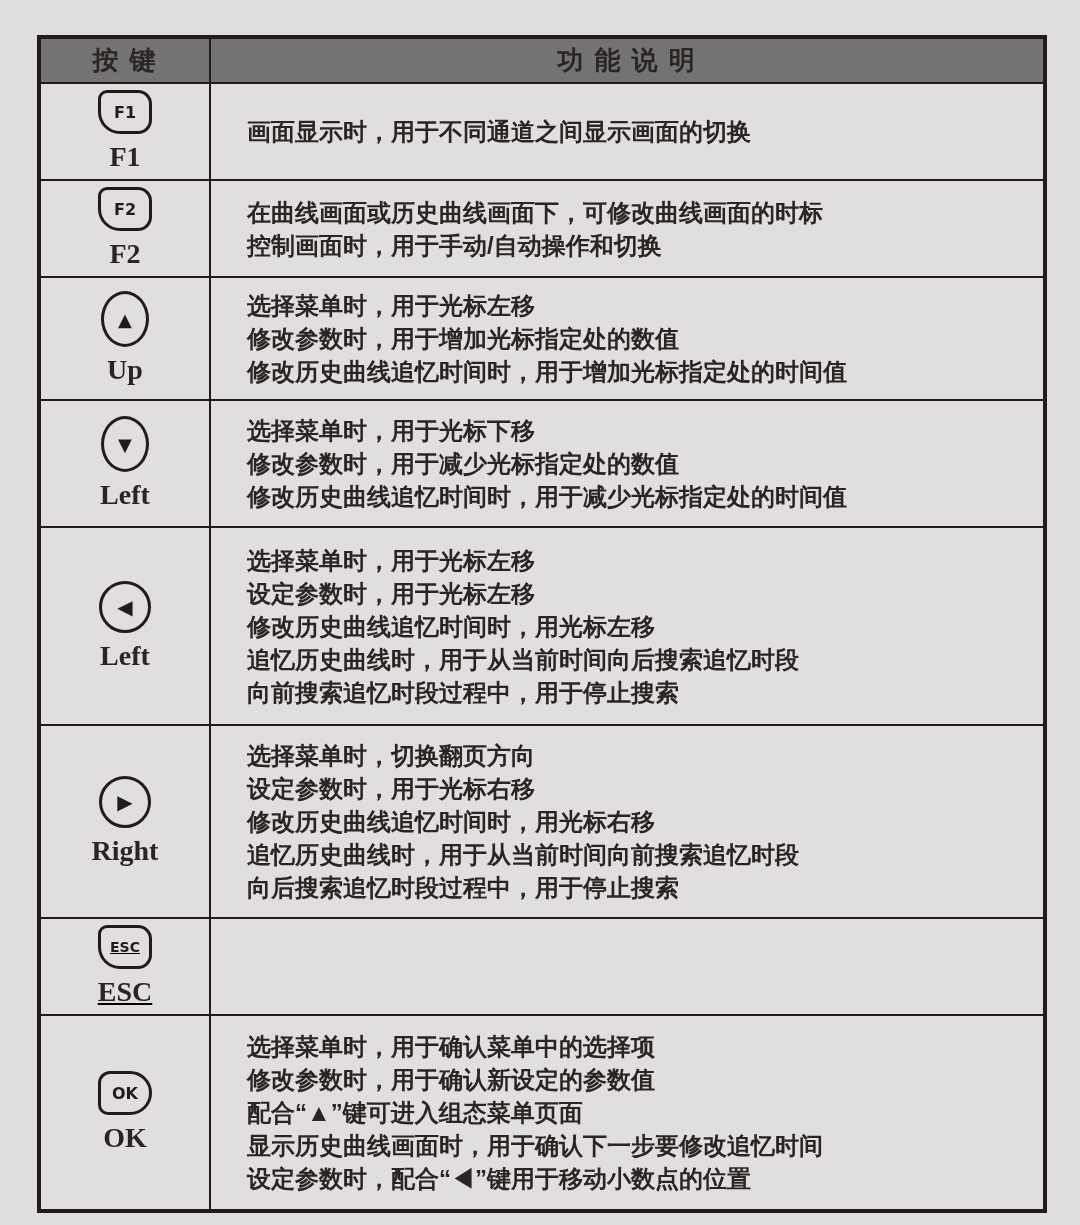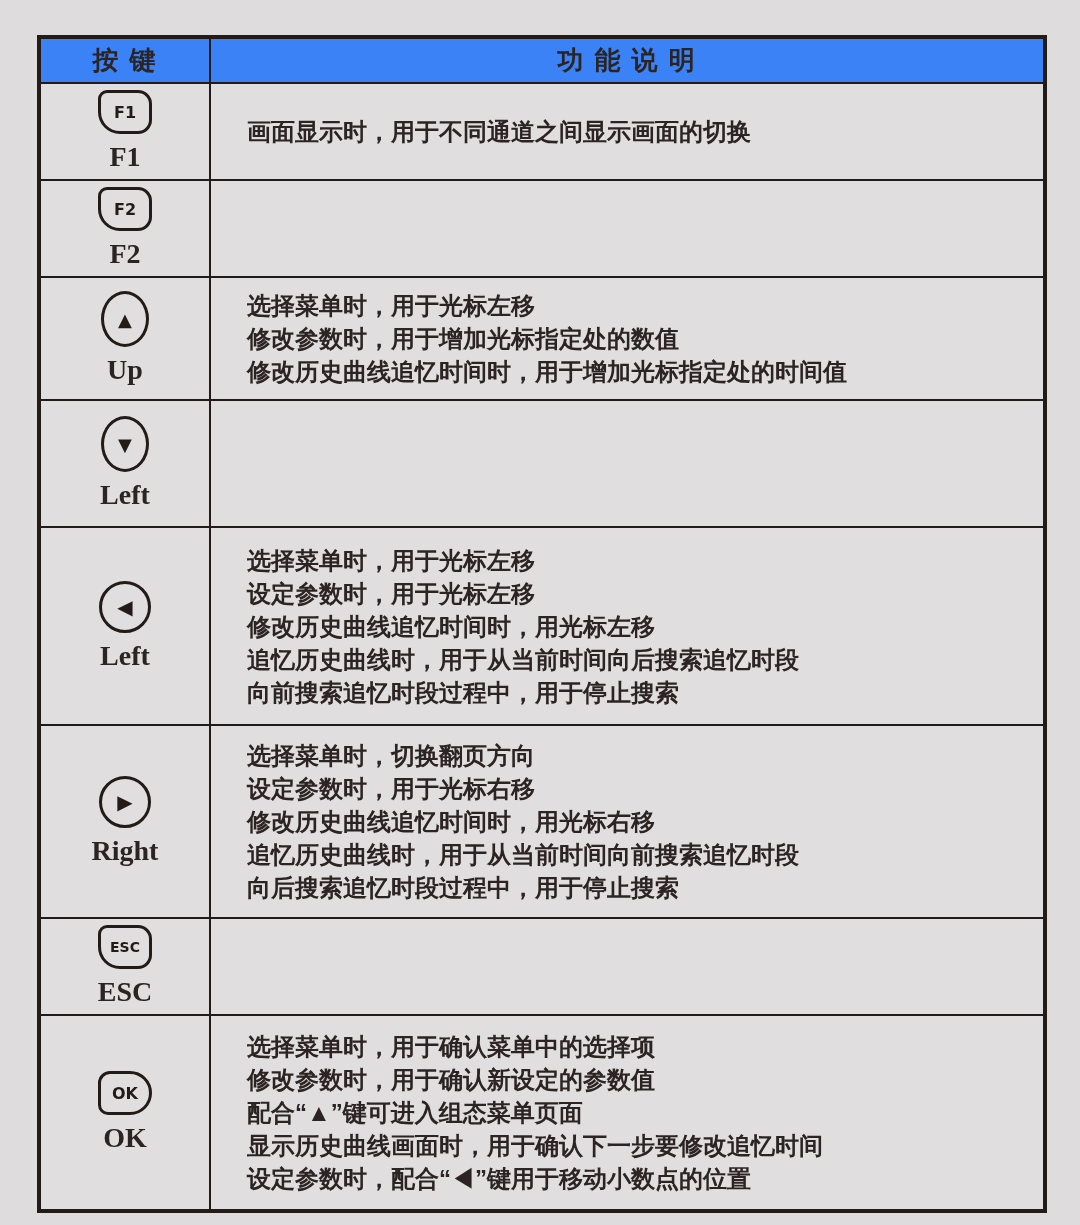--- a/index.html
+++ b/index.html
@@ -19,21 +19,21 @@
     border: 4px solid #221b18;
     background: #e0dede;
   }
   .row {
     display: flex;
     box-sizing: border-box;
     border-top: 2px solid #221b18;
   }
   .row.header {
     border-top: none;
-    background: #3b82f6;
+    background: #737373;
     min-height: 43px;
   }
   .key-cell {
     width: 170px;
     flex-shrink: 0;
     box-sizing: border-box;
     border-right: 2px solid #221b18;
     display: flex;
     flex-direction: column;
     align-items: center;
@@ -69,21 +69,21 @@
     padding: 0;
     white-space: normal;
   }
   
   .r1 { min-height: 86px; }
   .r2 { min-height: 82px; }
   .r3 { min-height: 123px; }
   .r4 { min-height: 127px; }
   .r5 { min-height: 198px; }
   .r6 { min-height: 193px; }
-  .r7 { min-height: 97px; }
+  .r7 { min-height: 97px; text-decoration: underline; }
   .r8 { min-height: 195px; }
   
   .keycap {
     width: 54px;
     height: 44px;
     box-sizing: border-box;
     border: 3px solid #221b18;
     border-radius: 9px 14px 14px 22px;
     display: flex;
     align-items: center;
@@ -132,37 +132,42 @@
       <div class="key-label">F1</div>
     </div>
     <div class="desc-cell">画面显示时，用于不同通道之间显示画面的切换</div>
   </div>
 
   <div class="row r2">
     <div class="key-cell">
       <div class="keycap">F2</div>
       <div class="key-label">F2</div>
     </div>
+    <div class="desc-cell">在曲线画面或历史曲线画面下，可修改曲线画面的时标
+控制画面时，用于手动/自动操作和切换</div>
   </div>
 
   <div class="row r3">
     <div class="key-cell">
       <div class="circlekey ud">▲</div>
       <div class="key-label">Up</div>
     </div>
     <div class="desc-cell">选择菜单时，用于光标左移
 修改参数时，用于增加光标指定处的数值
 修改历史曲线追忆时间时，用于增加光标指定处的时间值</div>
   </div>
 
   <div class="row r4">
     <div class="key-cell">
       <div class="circlekey ud">▼</div>
       <div class="key-label">Left</div>
     </div>
+    <div class="desc-cell">选择菜单时，用于光标下移
+修改参数时，用于减少光标指定处的数值
+修改历史曲线追忆时间时，用于减少光标指定处的时间值</div>
   </div>
 
   <div class="row r5">
     <div class="key-cell">
       <div class="circlekey lr">◀</div>
       <div class="key-label">Left</div>
     </div>
     <div class="desc-cell">选择菜单时，用于光标左移
 设定参数时，用于光标左移
 修改历史曲线追忆时间时，用光标左移

